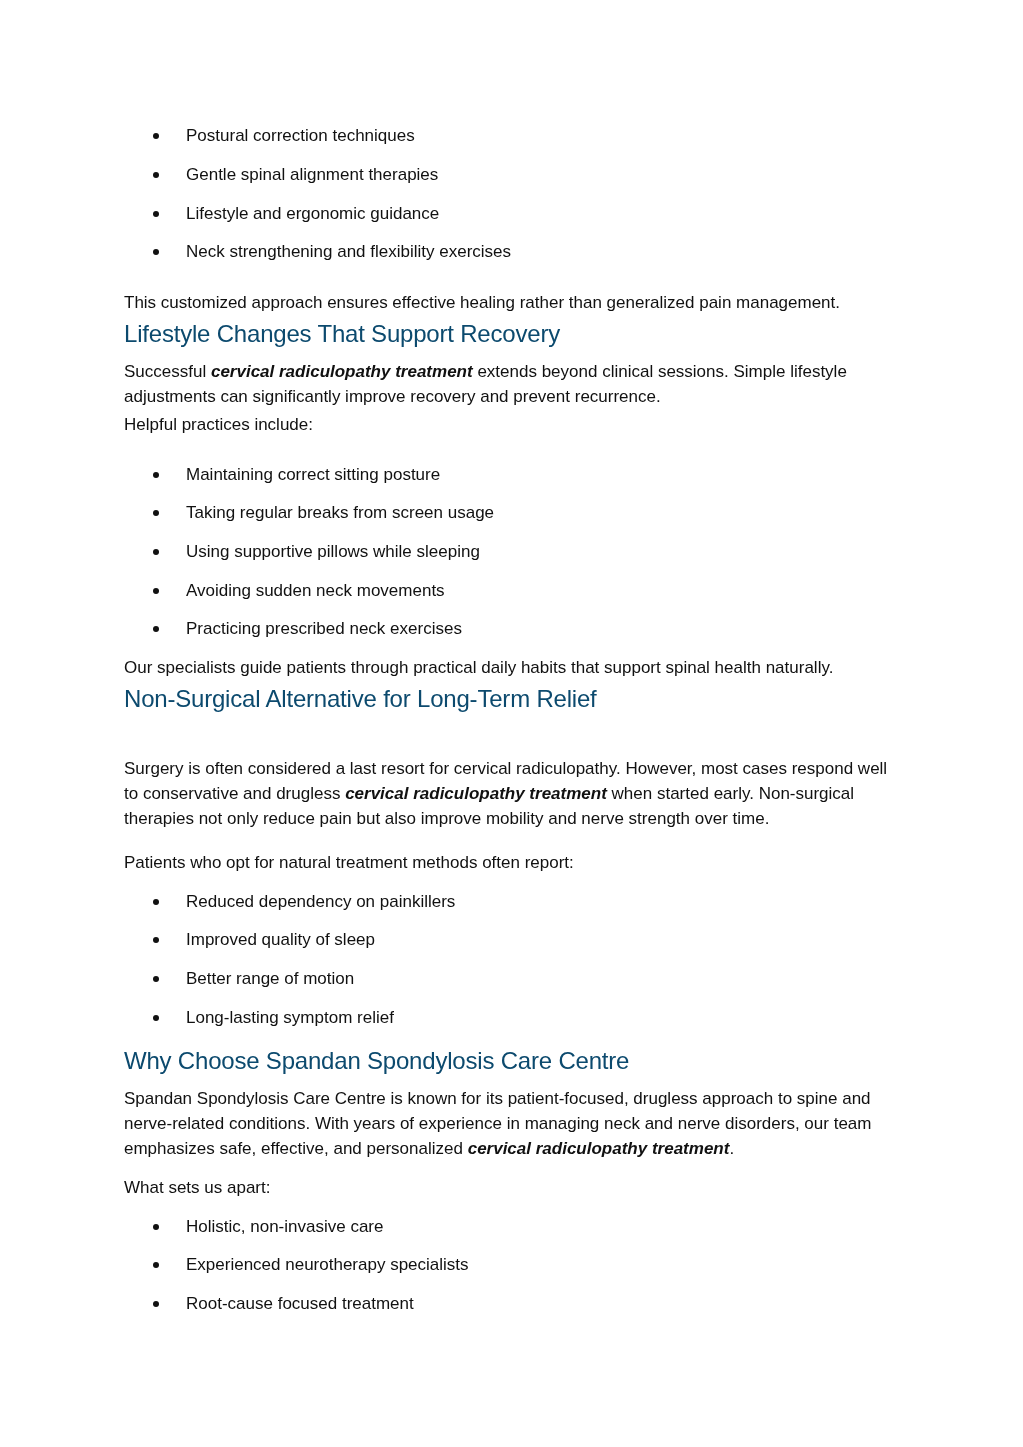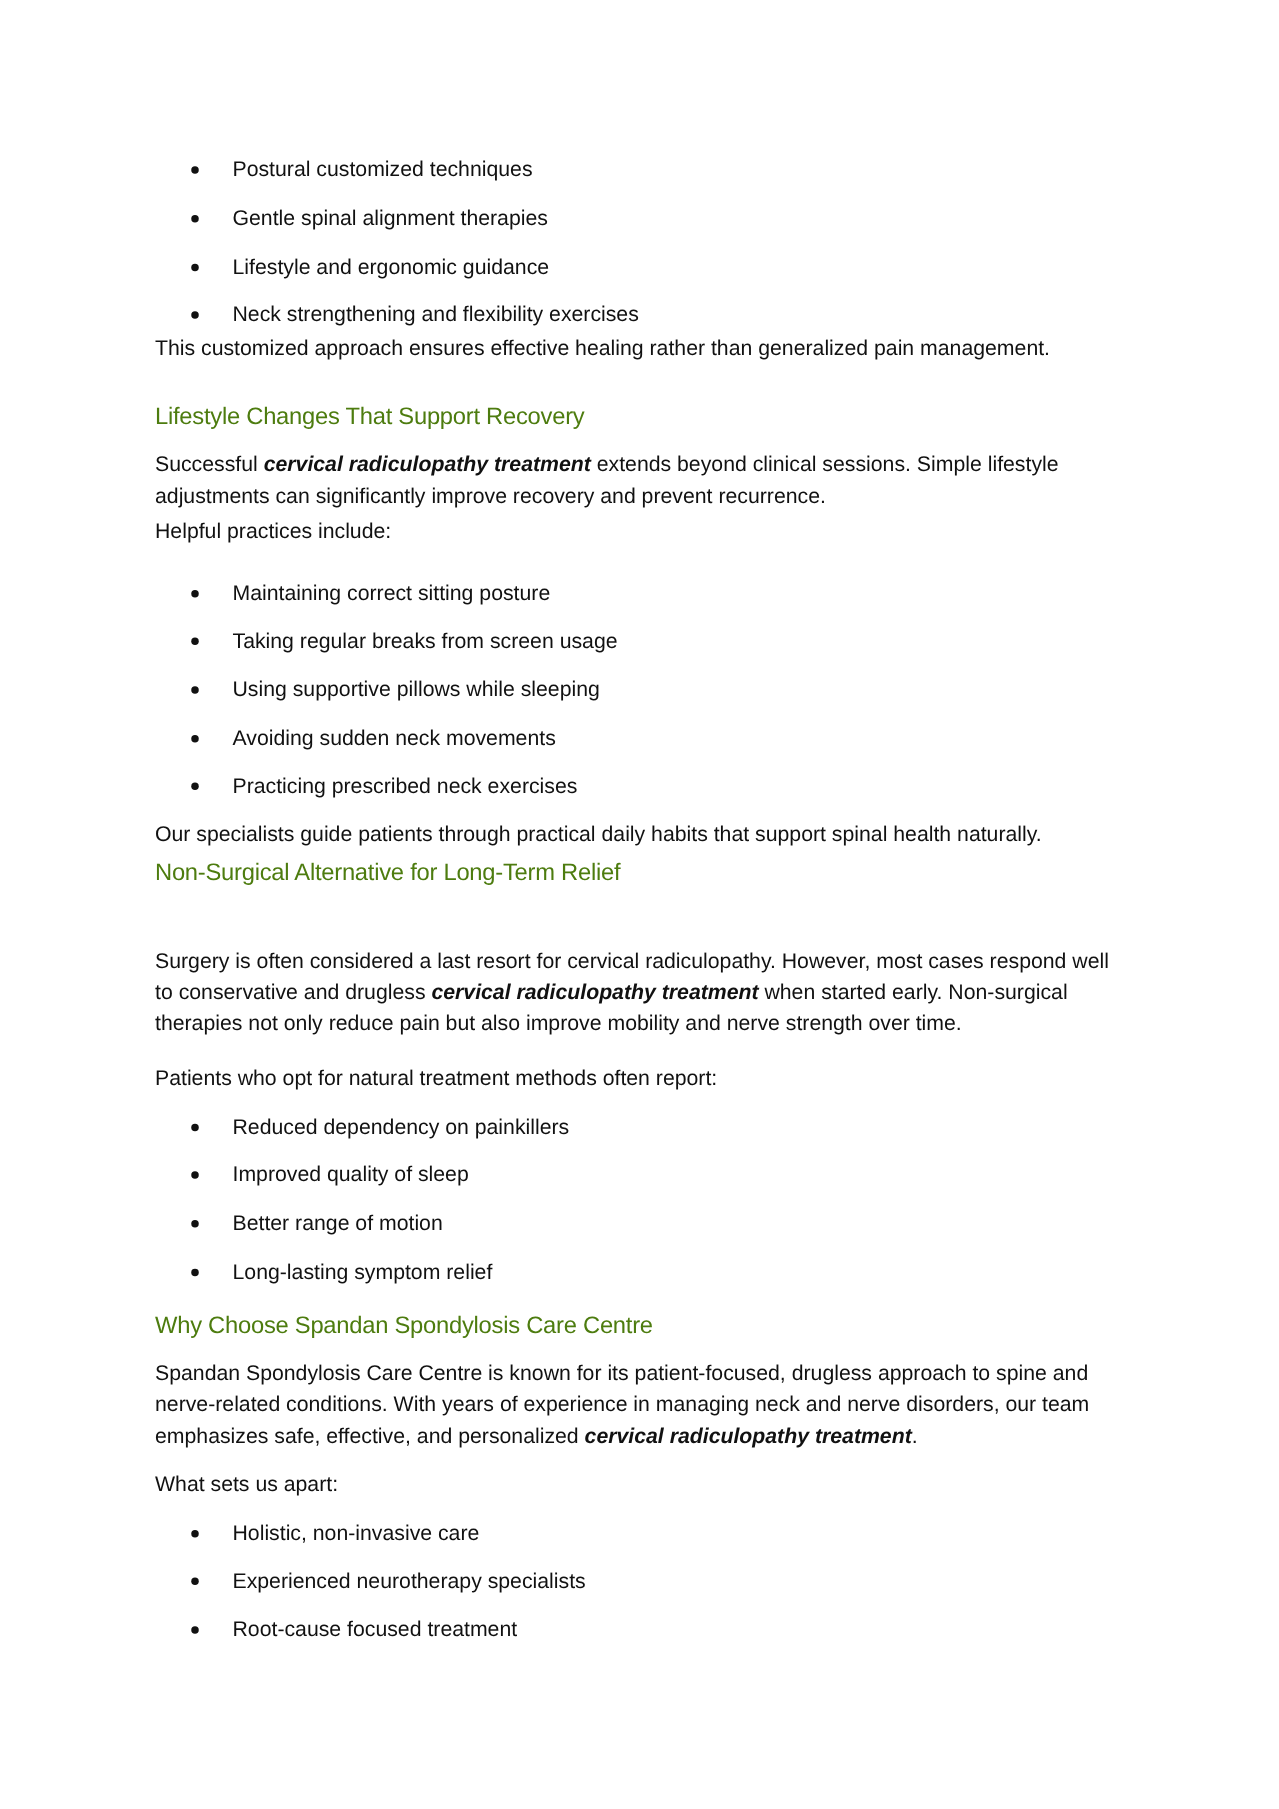--- a/index.html
+++ b/index.html
@@ -1,49 +1,49 @@
 <!DOCTYPE html>
 <html><head>
   <meta charset="utf-8">
   <style>
     html, body { margin: 0; padding: 0; background: #ffffff; }
     body { width: 1023px; height: 1447px; position: relative; overflow: hidden;
       font-family: "Liberation Sans", "DejaVu Sans", sans-serif; color: #111111; }
     .page { position: absolute; left: 124px; top: 0; width: 780px; }
     .blk { position: absolute; left: 0; width: 780px; }
     .p { font-size: 17px; line-height: 25px; margin: 0; white-space: normal; }
-    .h { font-size: 19px; line-height: 30px; color: #4d7c0f; margin: 0; font-weight: normal; letter-spacing: -0.2px; }
+    .h { font-size: 24px; line-height: 30px; color: #0c4a6e; margin: 0; font-weight: normal; letter-spacing: -0.2px; }
     .li { position: absolute; left: 0; width: 760px; font-size: 17px; line-height: 25px; }
     .bullet { position: absolute; left: 29px; top: 10px; width: 6px; height: 6px; border-radius: 50%; background: #111111; }
     .li-text { position: absolute; left: 62px; top: 0; white-space: nowrap; }
     b { font-weight: bold; font-style: italic; }
   </style>
 </head>
 <body>
 
 <div class="page">
 
   <div class="li" style="top:123px">
       <span class="bullet"></span>
-      <span class="li-text">Postural customized techniques</span>
+      <span class="li-text">Postural correction techniques</span>
     </div>
   <div class="li" style="top:162px">
       <span class="bullet"></span>
       <span class="li-text">Gentle spinal alignment therapies</span>
     </div>
   <div class="li" style="top:201px">
       <span class="bullet"></span>
       <span class="li-text">Lifestyle and ergonomic guidance</span>
     </div>
   <div class="li" style="top:239px">
       <span class="bullet"></span>
       <span class="li-text">Neck strengthening and flexibility exercises</span>
     </div>
 
-  <div class="blk" style="top:266px">
+  <div class="blk" style="top:290px">
     <p class="p">This customized approach ensures effective healing rather than generalized pain management.</p>
   </div>
 
   <div class="blk" style="top:319px">
     <h2 class="h">Lifestyle Changes That Support Recovery</h2>
   </div>
   <div class="blk" style="top:359px">
     <p class="p"><span>Successful </span><b>cervical radiculopathy treatment</b><span> extends beyond clinical sessions. Simple lifestyle adjustments can significantly improve recovery and prevent recurrence.</span></p>
   </div>
   <div class="blk" style="top:412px">

